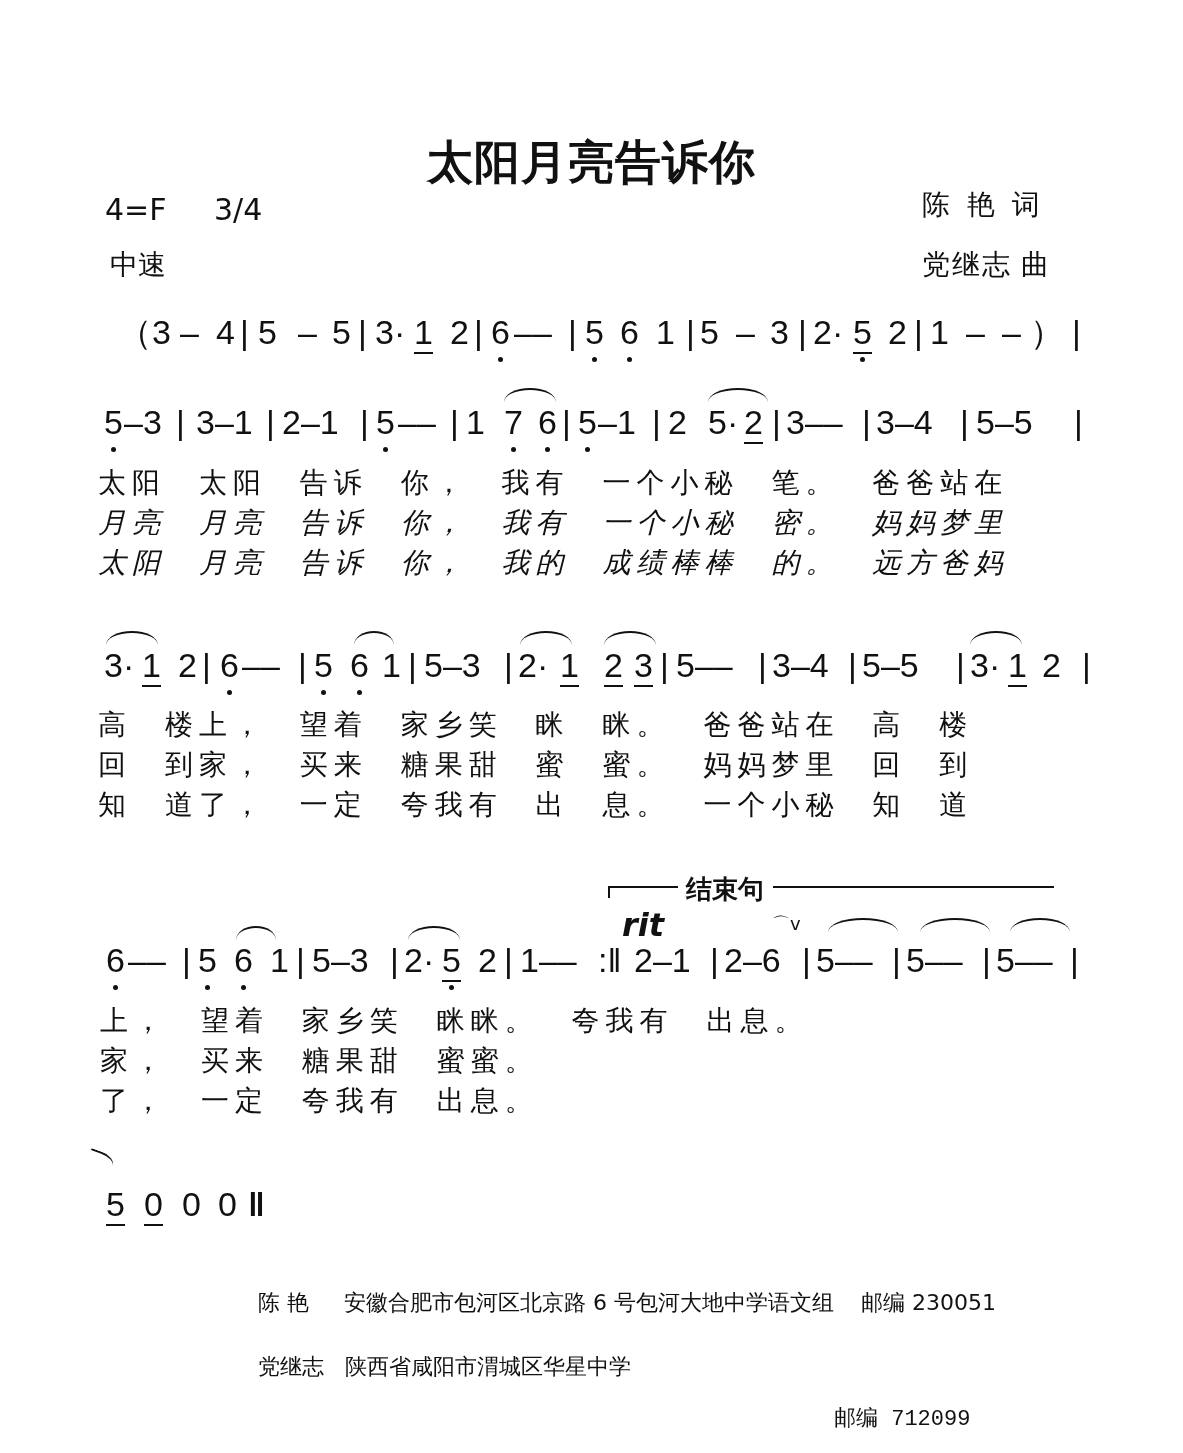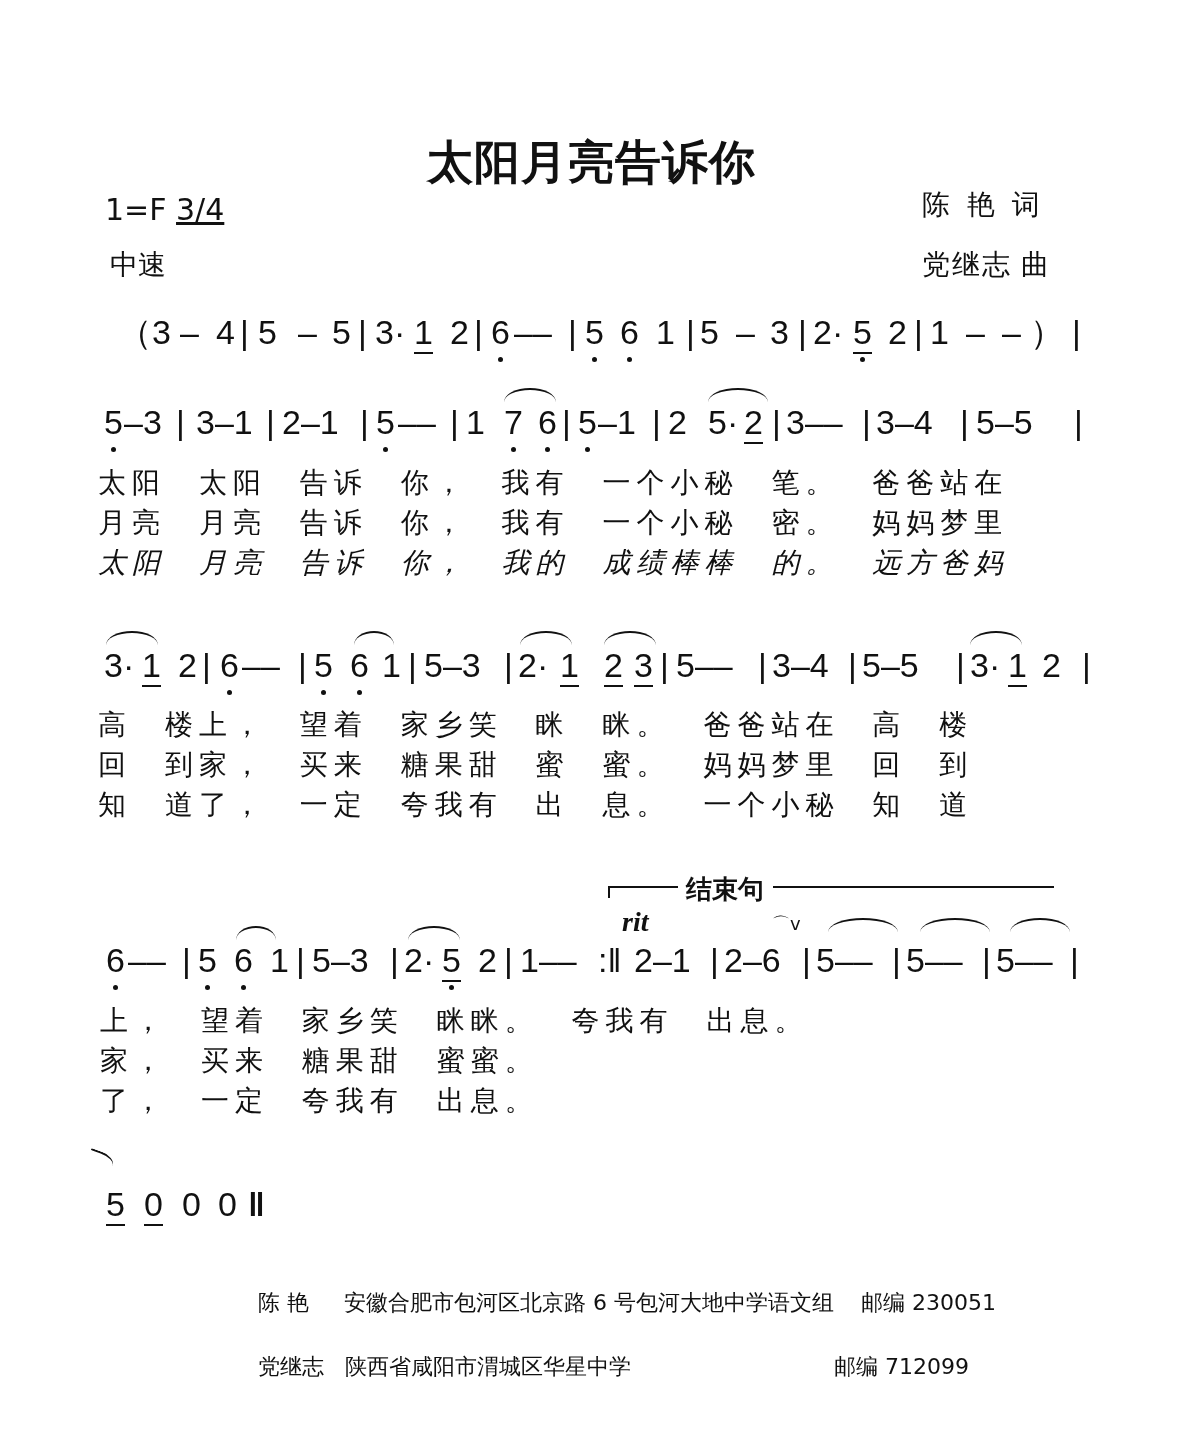--- a/index.html
+++ b/index.html
@@ -15,22 +15,22 @@
   .lyr { font-size:28px; letter-spacing:0; }
   .slur { position:absolute; border-top:2.5px solid #111; border-radius:50% 50% 0 0 / 100% 100% 0 0; height:12px; }
   .footer { font-size:22px; }
 </style>
 </head>
 <body>
 
 <div class="abs title">太阳月亮告诉你</div>
 
 <div class="abs meta" style="left:105px;top:192px;">
-  <span>1=F</span>
-  <span style="text-decoration:underline;">3/4</span>
+  <span>4=F</span>
+  <span style="margin-left:38px;">3/4</span>
 </div>
 <div class="abs meta" style="left:110px;top:246px;font-size:28px;">中速</div>
 <div class="abs credit" style="left:922px;top:186px;">陈  艳 词</div>
 <div class="abs credit" style="left:922px;top:246px;letter-spacing:2px;font-family:Liberation Serif, serif;">党继志 曲</div>
 
 <div class="abs note-row" style="left:118px;top:312px;width:980px;">
   <span class="tok" style="left:0;">（3</span>
   <span class="tok" style="left:62px;">–</span>
   <span class="tok" style="left:98px;">4</span>
   <span class="tok" style="left:122px;">|</span>
@@ -90,21 +90,21 @@
   <span class="tok" style="left:668px;">|</span>
   <span class="tok" style="left:682px;">3––</span>
   <span class="tok" style="left:758px;">|</span>
   <span class="tok" style="left:772px;">3–4</span>
   <span class="tok" style="left:856px;">|</span>
   <span class="tok" style="left:872px;">5–5</span>
   <span class="tok" style="left:970px;">|</span>
 </div>
 
 <div class="abs lyr" style="left: 98px; top: 464px; word-spacing: 18px; letter-spacing: 6px;">太阳 太阳 告诉 你， 我有 一个小秘 笔。 爸爸站在</div>
-<div class="abs lyr" style="left: 98px; top: 504px; word-spacing: 18px; letter-spacing: 6px;">月亮 月亮 告诉 你， 我有 一个小秘 密。 妈妈梦里</div>
+<div class="abs lyr" style="left: 98px; top: 504px; word-spacing: 18px; letter-spacing: 6px; font-style: italic;">月亮 月亮 告诉 你， 我有 一个小秘 密。 妈妈梦里</div>
 <div class="abs lyr" style="left: 98px; top: 544px; word-spacing: 18px; letter-spacing: 6px; font-style: italic;">太阳 月亮 告诉 你， 我的 成绩棒棒 的。 远方爸妈</div>
 
 <div class="abs note-row" style="left:104px;top:645px;width:990px;">
   <span class="tok" style="left:0;">3·</span>
   <span class="tok ul" style="left:38px;">1</span>
   <span class="slur" style="left:2px;top:-14px;width:52px;"></span>
   <span class="tok" style="left:74px;">2</span>
   <span class="tok" style="left:98px;">|</span>
   <span class="tok dot-low" style="left:116px;">6</span>
   <span class="tok" style="left:138px;">––</span>
@@ -139,21 +139,21 @@
 <div class="abs lyr" style="left: 98px; top: 706px; word-spacing: 18px; letter-spacing: 6px;">高 楼上， 望着 家乡笑 眯 眯。 爸爸站在 高 楼</div>
 <div class="abs lyr" style="left: 98px; top: 746px; word-spacing: 18px; letter-spacing: 6px;">回 到家， 买来 糖果甜 蜜 蜜。 妈妈梦里 回 到</div>
 <div class="abs lyr" style="left: 98px; top: 786px; word-spacing: 18px; letter-spacing: 6px;">知 道了， 一定 夸我有 出 息。 一个小秘 知 道</div>
 
 <div class="abs" style="left:608px;top:886px;width:446px;height:2px;">
   <div style="position:absolute;left:0;top:0;width:70px;border-top:2px solid #111;"></div>
   <div style="position:absolute;left:0;top:0;height:12px;border-left:2px solid #111;"></div>
   <div style="position:absolute;left:165px;top:0;width:281px;border-top:2px solid #111;"></div>
 </div>
 <div class="abs" style="left:686px;top:872px;font-size:26px;font-weight:bold;">结束句</div>
-<div class="abs" style="left:622px;top:906px;font-size:28px;font-style:italic;font-weight:bold;font-family:Liberation Serif, serif;">rit</div>
+<div class="abs" style="left:622px;top:906px;font-size:32px;font-style:italic;font-weight:bold;">rit</div>
 <div class="abs" style="left:772px;top:912px;font-size:18px;">⌒v</div>
 
 <div class="abs note-row" style="left:106px;top:940px;width:990px;">
   <span class="tok dot-low" style="left:0;">6</span>
   <span class="tok" style="left:22px;">––</span>
   <span class="tok" style="left:76px;">|</span>
   <span class="tok dot-low" style="left:92px;">5</span>
   <span class="tok dot-low" style="left:128px;">6</span>
   <span class="tok" style="left:164px;">1</span>
   <span class="slur" style="left:130px;top:-14px;width:40px;"></span>
@@ -198,16 +198,16 @@
 <div class="abs footer" style="left:258px;top:1288px;">
   <span>陈 艳</span>
   <span style="margin-left:28px;">安徽合肥市包河区北京路 6 号包河大地中学语文组</span>
   <span style="margin-left:20px;">邮编</span>
   <span>230051</span>
 </div>
 <div class="abs footer" style="left:258px;top:1352px;">
   <span>党继志</span>
   <span style="margin-left:14px;">陕西省咸阳市渭城区华星中学</span>
 </div>
-<div class="abs footer" style="left:834px;top:1352px;">
+<div class="abs footer" style="left:834px;top:1403px;font-family:Liberation Mono, monospace;">
   <span>邮编</span>
   <span>712099</span>
 </div>
 
 </body></html>

